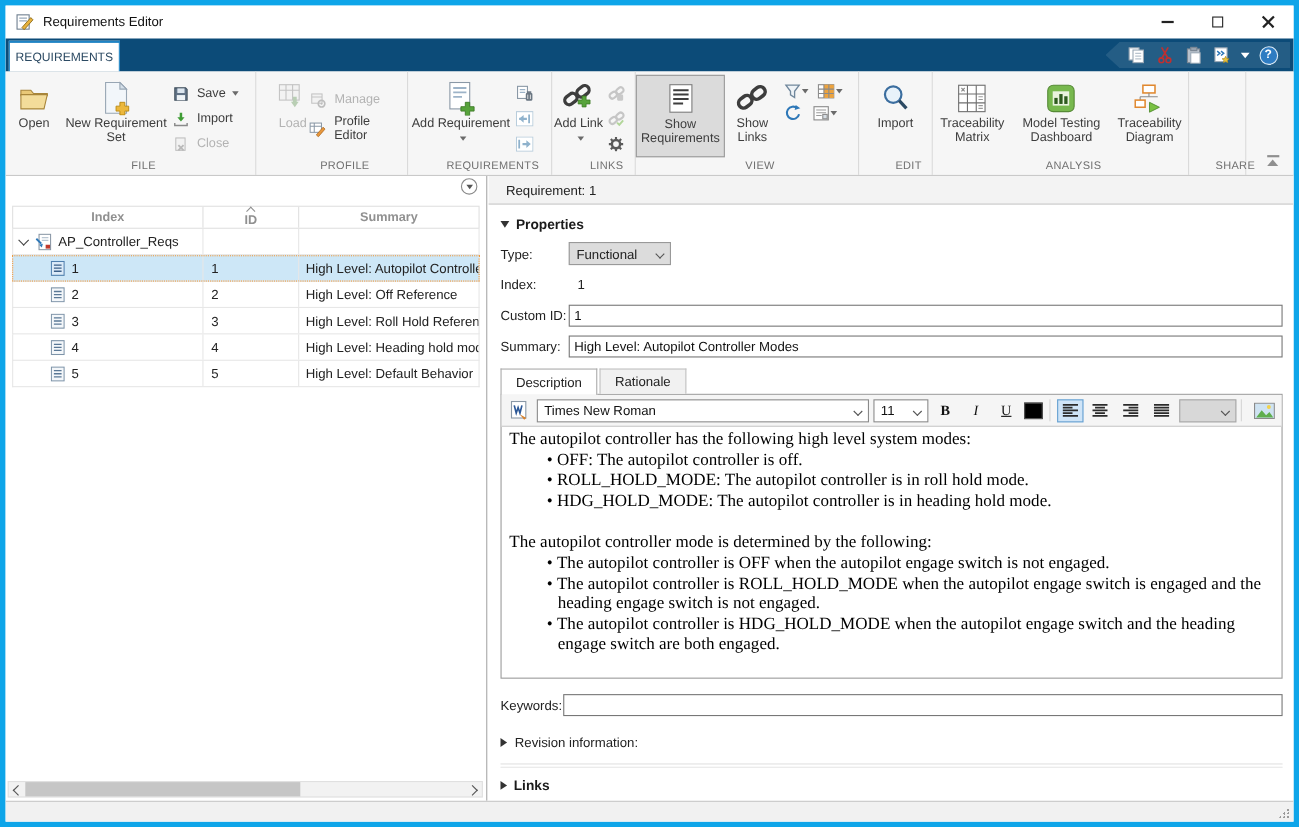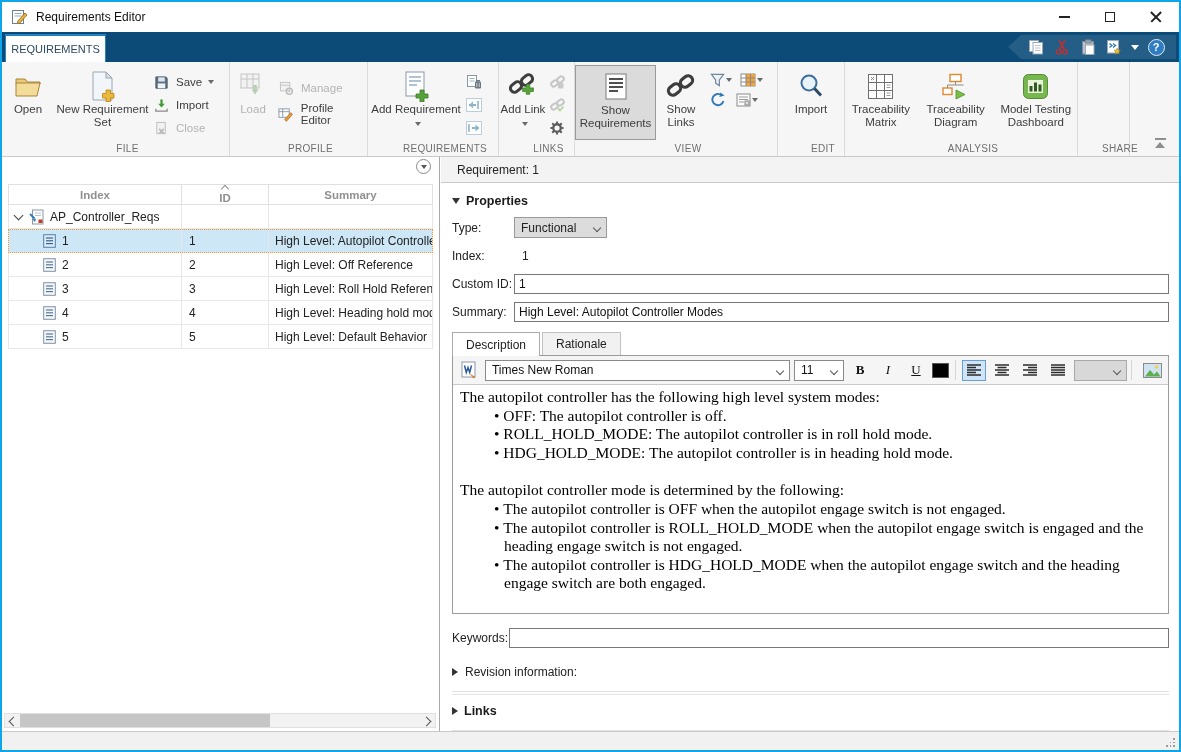--- a/index.html
+++ b/index.html
@@ -1,18 +1,18 @@
 <!DOCTYPE html>
 <html><head>
 <meta charset="utf-8">
 <style>
   * { box-sizing: border-box; margin: 0; padding: 0; }
   html,body { background:#e9e9e9; }
   body { font-family:"Liberation Sans", sans-serif; }
-  #window{ position:relative; width:1181px; height:752px; background:#fff; border:2px solid #0ea5e9; overflow:hidden; }
+  #window{ position:relative; width:1181px; height:752px; background:#fff; border:5px solid #0ea5e9; overflow:hidden; }
 
   
   .titlebar{ position:absolute; top:0; left:0; right:0; height:30px; background:#fff; display:flex; align-items:center; }
   .app-icon{ margin-left:9px; display:inline-flex; }
   .titlebar .title{ margin-left:8px; font-size:12px; color:#111; }
   .win-controls{ margin-left:auto; display:flex; height:100%; }
   .win-btn{ width:46px; height:100%; display:flex; align-items:center; justify-content:center; position:relative; }
   .glyph-min{ width:11px; height:1.6px; background:#222; }
   .glyph-max{ width:10px; height:10px; border:1.4px solid #222; }
   .glyph-close-a,.glyph-close-b{ position:absolute; width:14px; height:1.5px; background:#222; }
@@ -33,21 +33,21 @@
     font-size:11px; font-weight:bold; display:flex; align-items:center; justify-content:center; }
 
   
   .ribbon{ position:absolute; top:60px; left:0; right:0; height:95px; background:#f6f6f6; border-bottom:1px solid #c9c9c9; display:flex; }
   .rsec{ position:relative; border-right:1px solid #dadada; flex:0 0 auto; }
   .rsec-items{ display:flex; height:78px; padding-top:3px; }
   .rsec-label{ position:absolute; bottom:2px; left:0; right:0; text-align:center; font-size:10px; color:#6f6f6f; letter-spacing:.3px;padding-left:24px; }
   .big-btn{ display:flex; flex-direction:column; align-items:center; padding-top:4px; font-size:11.5px; color:#3d3d3d; text-align:center; line-height:13px; }
   .big-btn .ric{ height:34px; display:flex; align-items:center; justify-content:center; }
   .big-btn.selected{ background:#dbdbdb; border:1px solid #9a9a9a; }
-  .big-btn.disabled{ color:#b3b3b3; }
+  .big-btn.disabled{ color:#b3b3b3;align-items:flex-end; }
   .mini-col{ display:flex; flex-direction:column; justify-content:flex-start; gap:5px; padding-top:8px; }
   .mini-col.center{ justify-content:center; padding-top:0; }
   .mini-row{ display:flex; align-items:center; gap:5px; font-size:11.5px; color:#3d3d3d; }
   .mini-row.disabled{ color:#b3b3b3; }
   .icon-btn{ width:20px; height:18px; display:flex; align-items:center; justify-content:center; }
   .caret{ width:0;height:0;border-left:3.5px solid transparent;border-right:3.5px solid transparent;border-top:4px solid #6a6a6a; display:inline-block; margin-left:3px; }
   .caret.row-caret{ margin-left:1px; }
   .collapse-btn{ position:absolute; right:10px; bottom:5px; width:18px; height:13px; display:flex; flex-direction:column; align-items:center; gap:2px; }
   .collapse-btn .bar{ width:11px; height:2px; background:#8f8f8f; }
   .collapse-btn .tri{ width:0;height:0;border-left:5px solid transparent;border-right:5px solid transparent;border-bottom:6px solid #8f8f8f; }
@@ -501,44 +501,44 @@
                 <line x1="1.5" y1="17.5" x2="25.5" y2="17.5" stroke="#6f6f6f"></line>
                 <path d="M4 4l3 3M7 4L4 7" stroke="#8a8a8a"></path>
                 <line x1="19.5" y1="12" x2="23.5" y2="12" stroke="#9a9a9a"></line>
                 <line x1="19.5" y1="14.5" x2="23.5" y2="14.5" stroke="#9a9a9a"></line>
                 <line x1="19.5" y1="20" x2="23.5" y2="20" stroke="#9a9a9a"></line>
                 <line x1="19.5" y1="22.5" x2="23.5" y2="22.5" stroke="#9a9a9a"></line>
               </svg>
           </span>
           <span class="blabel">Traceability Matrix</span>
         </div>
+        <div class="big-btn" style="width:85px">
+          <span class="ric">
+            <svg width="27" height="27" viewBox="0 0 27 27">
+                <rect x="1.5" y="1.5" width="24" height="24" rx="5" fill="#77b84e" stroke="#568a36"></rect>
+                <rect x="6" y="7" width="15" height="13" fill="#e9f3de"></rect>
+                <rect x="7.5" y="13" width="3" height="5.5" fill="#2e5c1e"></rect>
+                <rect x="12" y="9.5" width="3" height="9" fill="#2e5c1e"></rect>
+                <rect x="16.5" y="11.5" width="3" height="7" fill="#2e5c1e"></rect>
+              </svg>
+          </span>
+          <span class="blabel">Model Testing Dashboard</span>
+        </div>
         <div class="big-btn" style="width:72px">
           <span class="ric">
             <svg width="28" height="27" viewBox="0 0 28 27">
                 <rect x="8" y="1.5" width="11" height="7" fill="#fff" stroke="#e0882f" stroke-width="1.4"></rect>
                 <line x1="13.5" y1="8.5" x2="13.5" y2="12" stroke="#8a8a8a"></line>
                 <line x1="5.5" y1="12" x2="21.5" y2="12" stroke="#8a8a8a"></line>
                 <line x1="5.5" y1="12" x2="5.5" y2="15" stroke="#8a8a8a"></line>
                 <rect x="1" y="15" width="9" height="6.5" fill="#fff" stroke="#e0882f" stroke-width="1.4"></rect>
                 <path d="M14 17l9 4.5-9 4.5z" fill="#7ac143" stroke="#4e8c2e" stroke-width="0.8"></path>
               </svg>
           </span>
           <span class="blabel">Traceability Diagram</span>
-        </div>
-        <div class="big-btn" style="width:85px">
-          <span class="ric">
-            <svg width="27" height="27" viewBox="0 0 27 27">
-                <rect x="1.5" y="1.5" width="24" height="24" rx="5" fill="#77b84e" stroke="#568a36"></rect>
-                <rect x="6" y="7" width="15" height="13" fill="#e9f3de"></rect>
-                <rect x="7.5" y="13" width="3" height="5.5" fill="#2e5c1e"></rect>
-                <rect x="12" y="9.5" width="3" height="9" fill="#2e5c1e"></rect>
-                <rect x="16.5" y="11.5" width="3" height="7" fill="#2e5c1e"></rect>
-              </svg>
-          </span>
-          <span class="blabel">Model Testing Dashboard</span>
         </div>
       </div>
       <div class="rsec-label">ANALYSIS</div>
     </div>
 
     <div class="rsec" style="width:52px">
       <div class="rsec-label">SHARE</div>
     </div>
 
     <div class="rsec" style="flex:1; border-right:none;">

